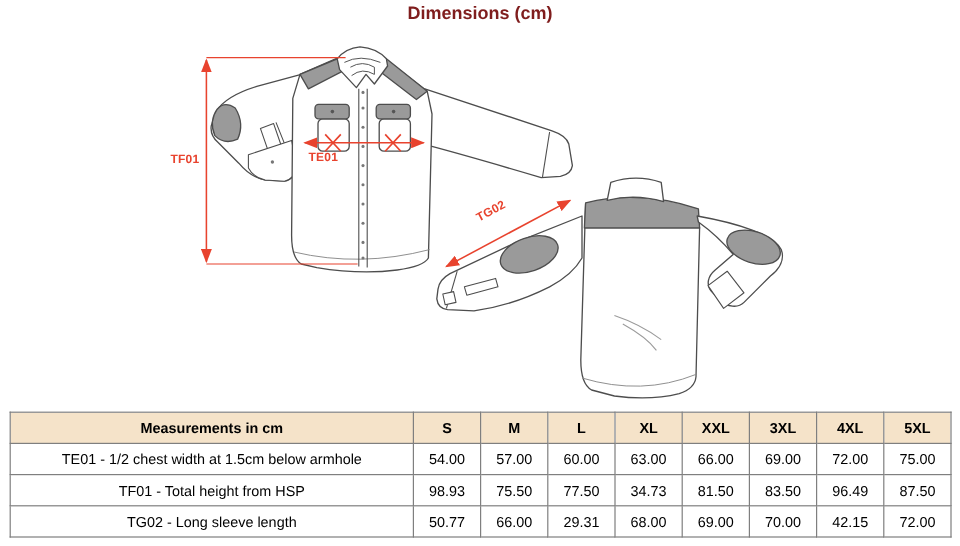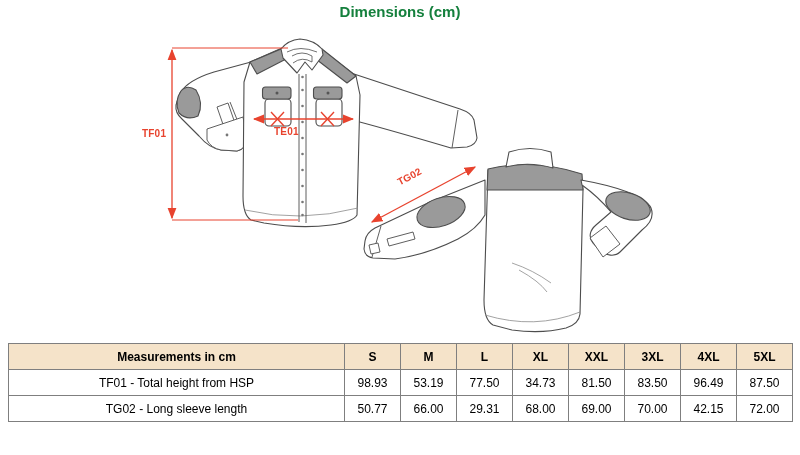--- a/index.html
+++ b/index.html
@@ -3,29 +3,29 @@
 <meta charset="utf-8">
 <style>
   html,body { margin:0; padding:0; }
   body {
     width:800px; height:455px; position:relative;
     background:#ffffff; font-family:"Liberation Sans", sans-serif;
     overflow:hidden;
   }
   .page-title {
     position:absolute; top:3px; left:0; width:100%;
-    text-align:center; font-size:15px; font-weight:bold; color:#15803d;
+    text-align:center; font-size:15px; font-weight:bold; color:#7f1d1d;
   }
   #diagram-svg { position:absolute; top:0; left:0; }
   .meas-label {
     position:absolute; font-size:10px; font-weight:bold; color:#e8432e;
     letter-spacing:0.2px; white-space:nowrap;
   }
   #label-tf01 { left:142px; top:128px; }
-  #label-te01 { left:274px; top:126px; }
+  #label-te01 { left:257px; top:126px; }
   #label-tg02 { left:398px; top:177px; transform:rotate(-28deg); transform-origin:left center; }
   .size-table-wrap { position:absolute; left:8px; top:343px; }
   table { border-collapse:collapse; table-layout:fixed; width:785px; }
   th, td {
     border:1px solid #7f7f7f; text-align:center; vertical-align:middle;
     font-size:12px; color:#000; height:25px; padding:0 2px; overflow:hidden;
   }
   thead th { background:#f5e3c9; font-weight:bold; }
   tbody td { background:#ffffff; font-weight:normal; }
   table { border:1px solid #6e6e6e; }
@@ -150,23 +150,34 @@
           <th>L</th>
           <th>XL</th>
           <th>XXL</th>
           <th>3XL</th>
           <th>4XL</th>
           <th>5XL</th>
         </tr>
       </thead>
     <tbody id="table-body">
         <tr>
+          <td>TE01 - 1/2 chest width at 1.5cm below armhole</td>
+          <td>54.00</td>
+          <td>57.00</td>
+          <td>60.00</td>
+          <td>63.00</td>
+          <td>66.00</td>
+          <td>69.00</td>
+          <td>72.00</td>
+          <td>75.00</td>
+        </tr>
+        <tr>
           <td>TF01 - Total height from HSP</td>
           <td>98.93</td>
-          <td>53.19</td>
+          <td>75.50</td>
           <td>77.50</td>
           <td>34.73</td>
           <td>81.50</td>
           <td>83.50</td>
           <td>96.49</td>
           <td>87.50</td>
         </tr>
         <tr>
           <td>TG02 - Long sleeve length</td>
           <td>50.77</td>

